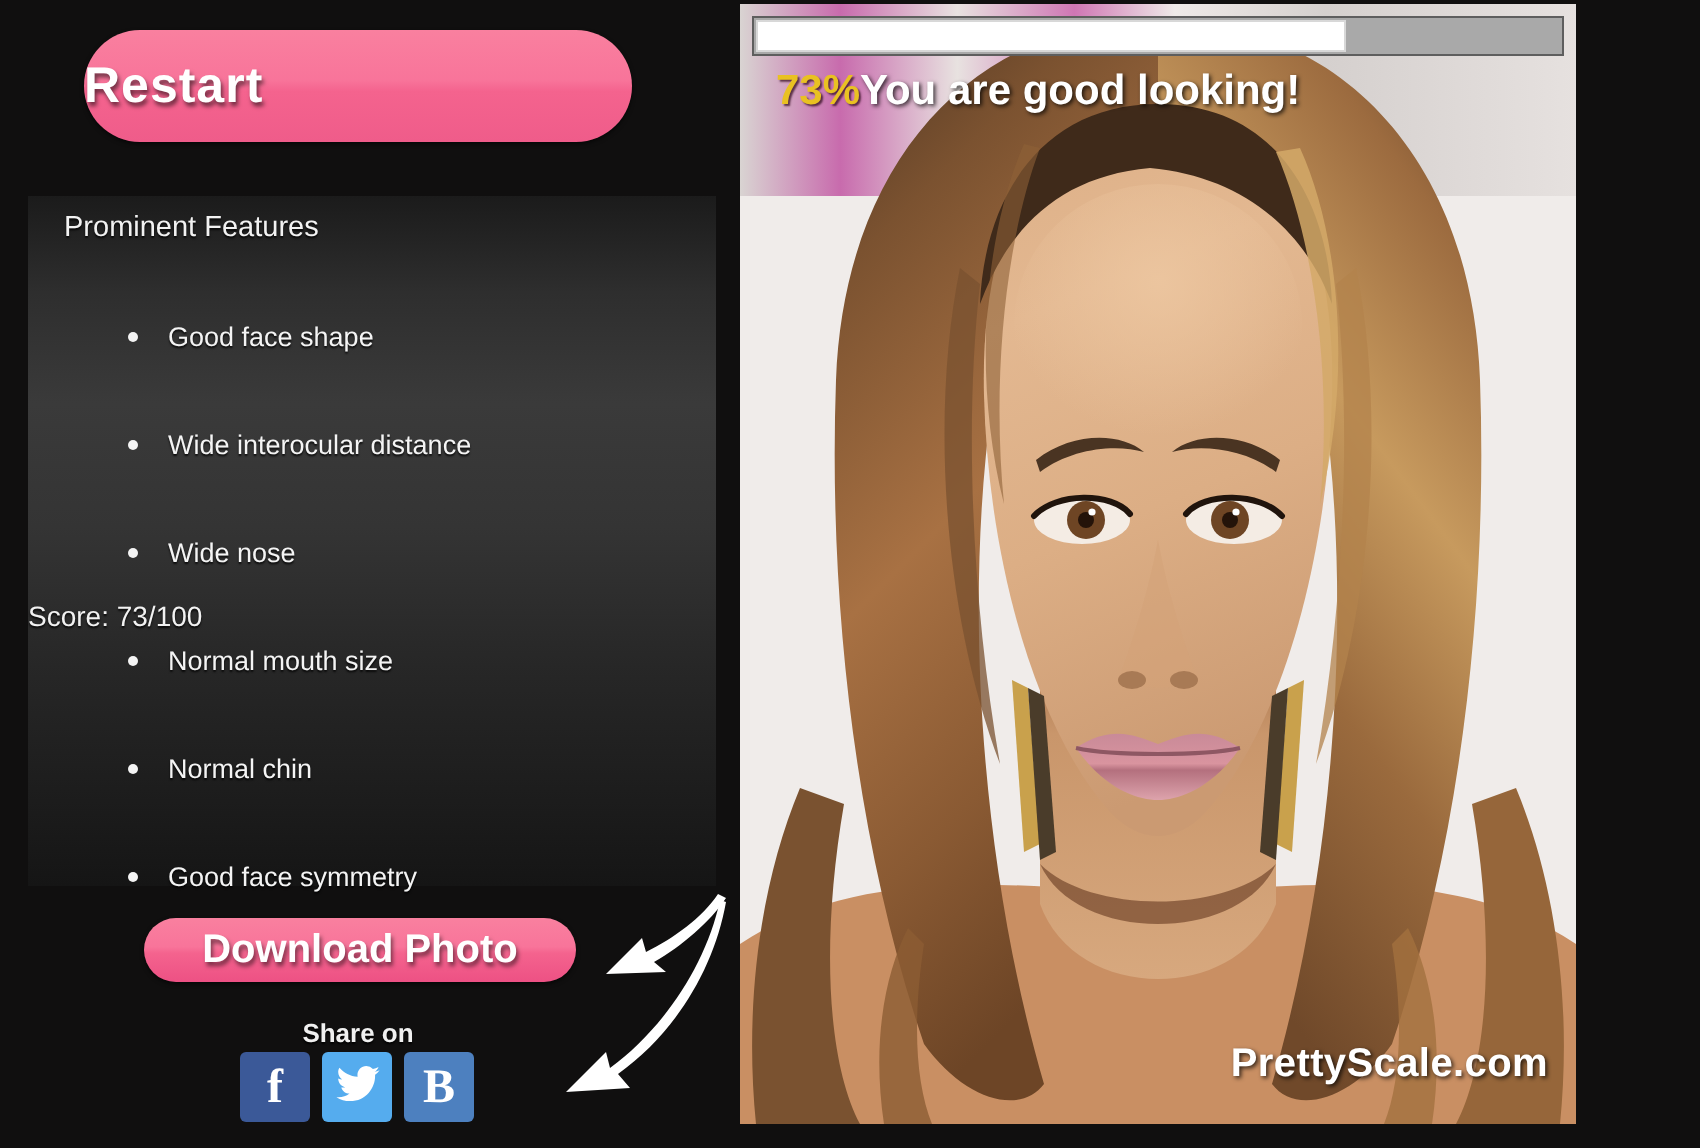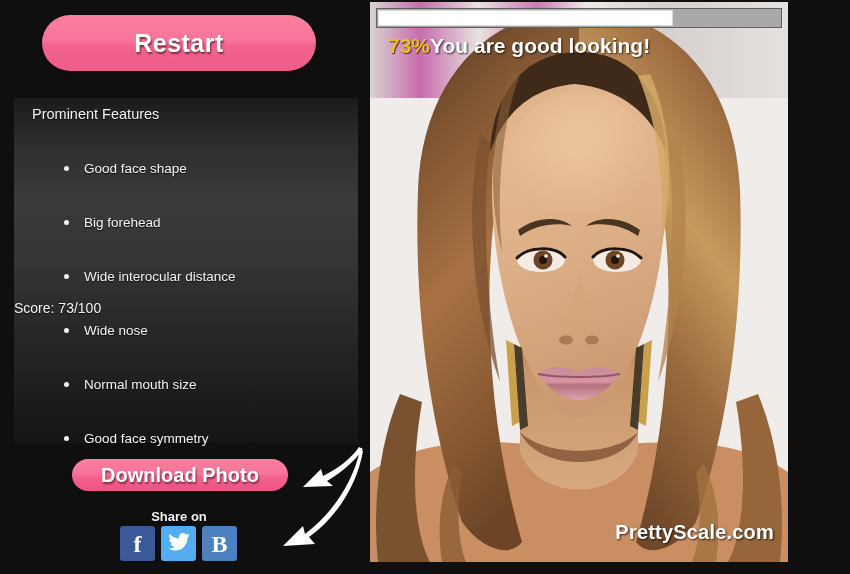--- a/index.html
+++ b/index.html
@@ -34,21 +34,20 @@
     left: 42px;
     top: 15px;
     width: 274px;
     height: 56px;
     border-radius: 28px;
     background: linear-gradient(to bottom, #f9809f 0%, #f8749a 45%, #f4638e 55%, #ef5c8a 100%);
     box-shadow: 0 1px 2px rgba(0,0,0,0.6);
     border: none;
     display: flex;
     align-items: center;
-    justify-content: center;
     cursor: pointer;
     padding: 0;
   }
   .restart-label {
     color: #ffffff;
     font-size: 25px;
     font-weight: bold;
     letter-spacing: 0.5px;
     text-shadow: 1px 2px 2px rgba(0,0,0,0.55);
     font-family: "Liberation Sans", sans-serif;
@@ -277,33 +276,33 @@
     <div class="features-panel">
       <div class="features-title">Prominent Features</div>
 
       <ul class="features-list">
         <li class="feature-item">
           <span class="bullet"></span>
           <span>Good face shape</span>
         </li>
         <li class="feature-item">
           <span class="bullet"></span>
-          <span>Big forehead</span>
-        </li>
-        <li class="feature-item">
-          <span class="bullet"></span>
           <span>Wide interocular distance</span>
         </li>
         <li class="feature-item">
           <span class="bullet"></span>
           <span>Wide nose</span>
         </li>
         <li class="feature-item">
           <span class="bullet"></span>
           <span>Normal mouth size</span>
+        </li>
+        <li class="feature-item">
+          <span class="bullet"></span>
+          <span>Normal chin</span>
         </li>
         <li class="feature-item">
           <span class="bullet"></span>
           <span>Good face symmetry</span>
         </li>
       </ul>
 
       <div class="score-line">Score: 73/100</div>
     </div>
 

